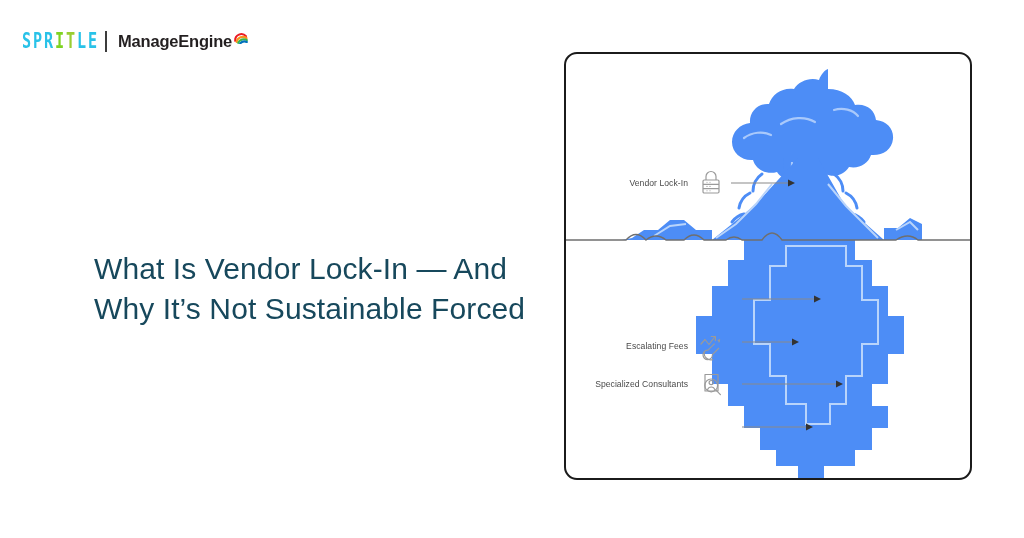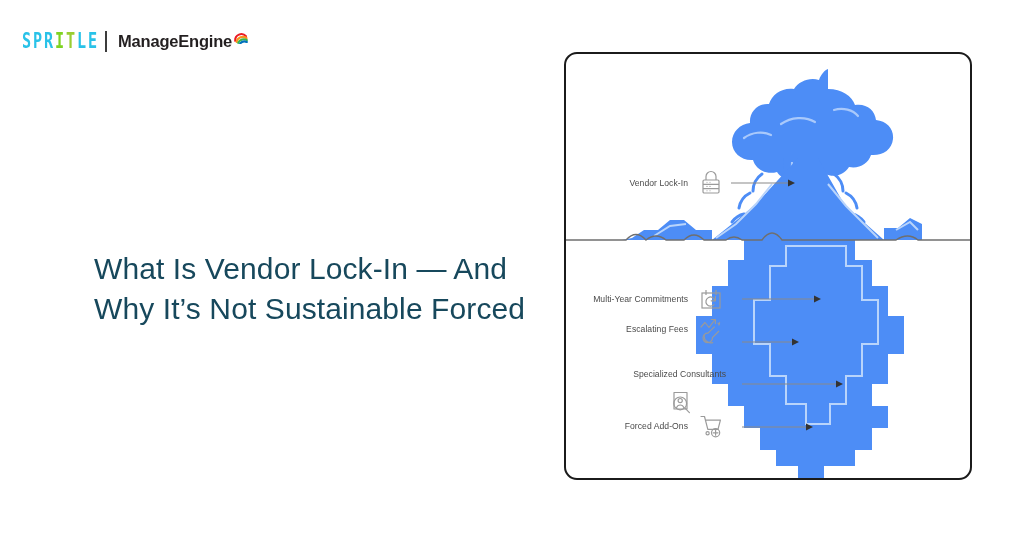--- a/index.html
+++ b/index.html
@@ -176,69 +176,45 @@
               <circle cx="11" cy="14.2" r="0.55" fill="#9a9a9a" stroke="none"></circle>
               <circle cx="14" cy="14.2" r="0.55" fill="#9a9a9a" stroke="none"></circle>
               <circle cx="11" cy="18.4" r="0.55" fill="#9a9a9a" stroke="none"></circle>
               <circle cx="14" cy="18.4" r="0.55" fill="#9a9a9a" stroke="none"></circle>
               <circle cx="11" cy="22.7" r="0.55" fill="#9a9a9a" stroke="none"></circle>
               <circle cx="14" cy="22.7" r="0.55" fill="#9a9a9a" stroke="none"></circle>
             </svg>
           </span>
         </div>
 
-        <div class="lbl" style="right:248px; top:230px;">
-          <span class="lbl-text">Multi-Year Commitments</span>
-          <span class="lbl-icon">
-            <svg width="30" height="30" viewBox="0 0 30 30" fill="none" stroke="#9a9a9a" stroke-width="1.2">
-              <rect x="6" y="9" width="18" height="15"></rect>
-              <line x1="10" y1="6" x2="10" y2="11"></line>
-              <line x1="20" y1="6" x2="20" y2="11"></line>
-              <path d="M19 16.5 A4.6 4.6 0 1 0 18 20.6" stroke-linecap="round"></path>
-              <polyline points="19.4,12.4 19.4,16.8 15.2,16.8" stroke-linecap="round" stroke-linejoin="round"></polyline>
-            </svg>
-          </span>
-        </div>
-
-        <div class="lbl" style="right:248px; top:260px;">
+
+        <div class="lbl" style="right:248px; top:277px;">
           <span class="lbl-text">Escalating Fees</span>
           <span class="lbl-icon">
             <svg width="30" height="30" viewBox="0 0 30 30" fill="none" stroke="#9a9a9a" stroke-width="1.2">
               <polyline points="5,13 9,8.5 13,13.5 19,5.5" stroke-linecap="round" stroke-linejoin="round"></polyline>
               <polyline points="15.2,5.5 19.4,5.5 19.4,9.6" stroke-linecap="round" stroke-linejoin="round"></polyline>
               <path d="M22 9.2 l1.4 1.4 M23.6 8.6 l-0.8 2.4" stroke-linecap="round"></path>
               <path d="M18.6 12.6 L12 19.2 a4.7 4.7 0 1 0 4.4 4.4 L23 17" stroke-linejoin="round"></path>
               <path d="M8.4 20.6 a6.6 6.6 0 0 0 8.2 8.0" stroke-linecap="round"></path>
             </svg>
           </span>
         </div>
 
-        <div class="lbl" style="right:248px; top:315px;flex-direction:column;">
+        <div class="lbl" style="right:248px; top:315px;">
           <span class="lbl-text">Specialized Consultants</span>
           <span class="lbl-icon">
             <svg width="30" height="30" viewBox="0 0 30 30" fill="none" stroke="#9a9a9a" stroke-width="1.2">
               <path d="M9 5.5 H22 V22 H9 Z" stroke-linejoin="round"></path>
               <circle cx="15.2" cy="16.4" r="6.4"></circle>
               <circle cx="15.2" cy="13.6" r="2.1"></circle>
               <path d="M11.6 20.6 a3.8 3.8 0 0 1 7.2 0" stroke-linecap="round"></path>
               <line x1="20" y1="21.2" x2="24.4" y2="25.6" stroke-linecap="round"></line>
             </svg>
           </span>
         </div>
 
-        <div class="lbl" style="right:248px; top:357px;">
-          <span class="lbl-text">Forced Add-Ons</span>
-          <span class="lbl-icon">
-            <svg width="30" height="30" viewBox="0 0 30 30" fill="none" stroke="#9a9a9a" stroke-width="1.2">
-              <polyline points="5,5.5 8.5,5.5 11.8,18.4 22,18.4 24.4,9.2 9.4,9.2" stroke-linecap="round" stroke-linejoin="round"></polyline>
-              <circle cx="11.6" cy="22.2" r="1.6"></circle>
-              <circle cx="19.6" cy="21.8" r="4.1"></circle>
-              <line x1="19.6" y1="19.4" x2="19.6" y2="24.2" stroke-linecap="round"></line>
-              <line x1="17.2" y1="21.8" x2="22" y2="21.8" stroke-linecap="round"></line>
-            </svg>
-          </span>
-        </div>
 
       </div>
     </div>
   </div>
 
 </div>
 
 </body></html>

